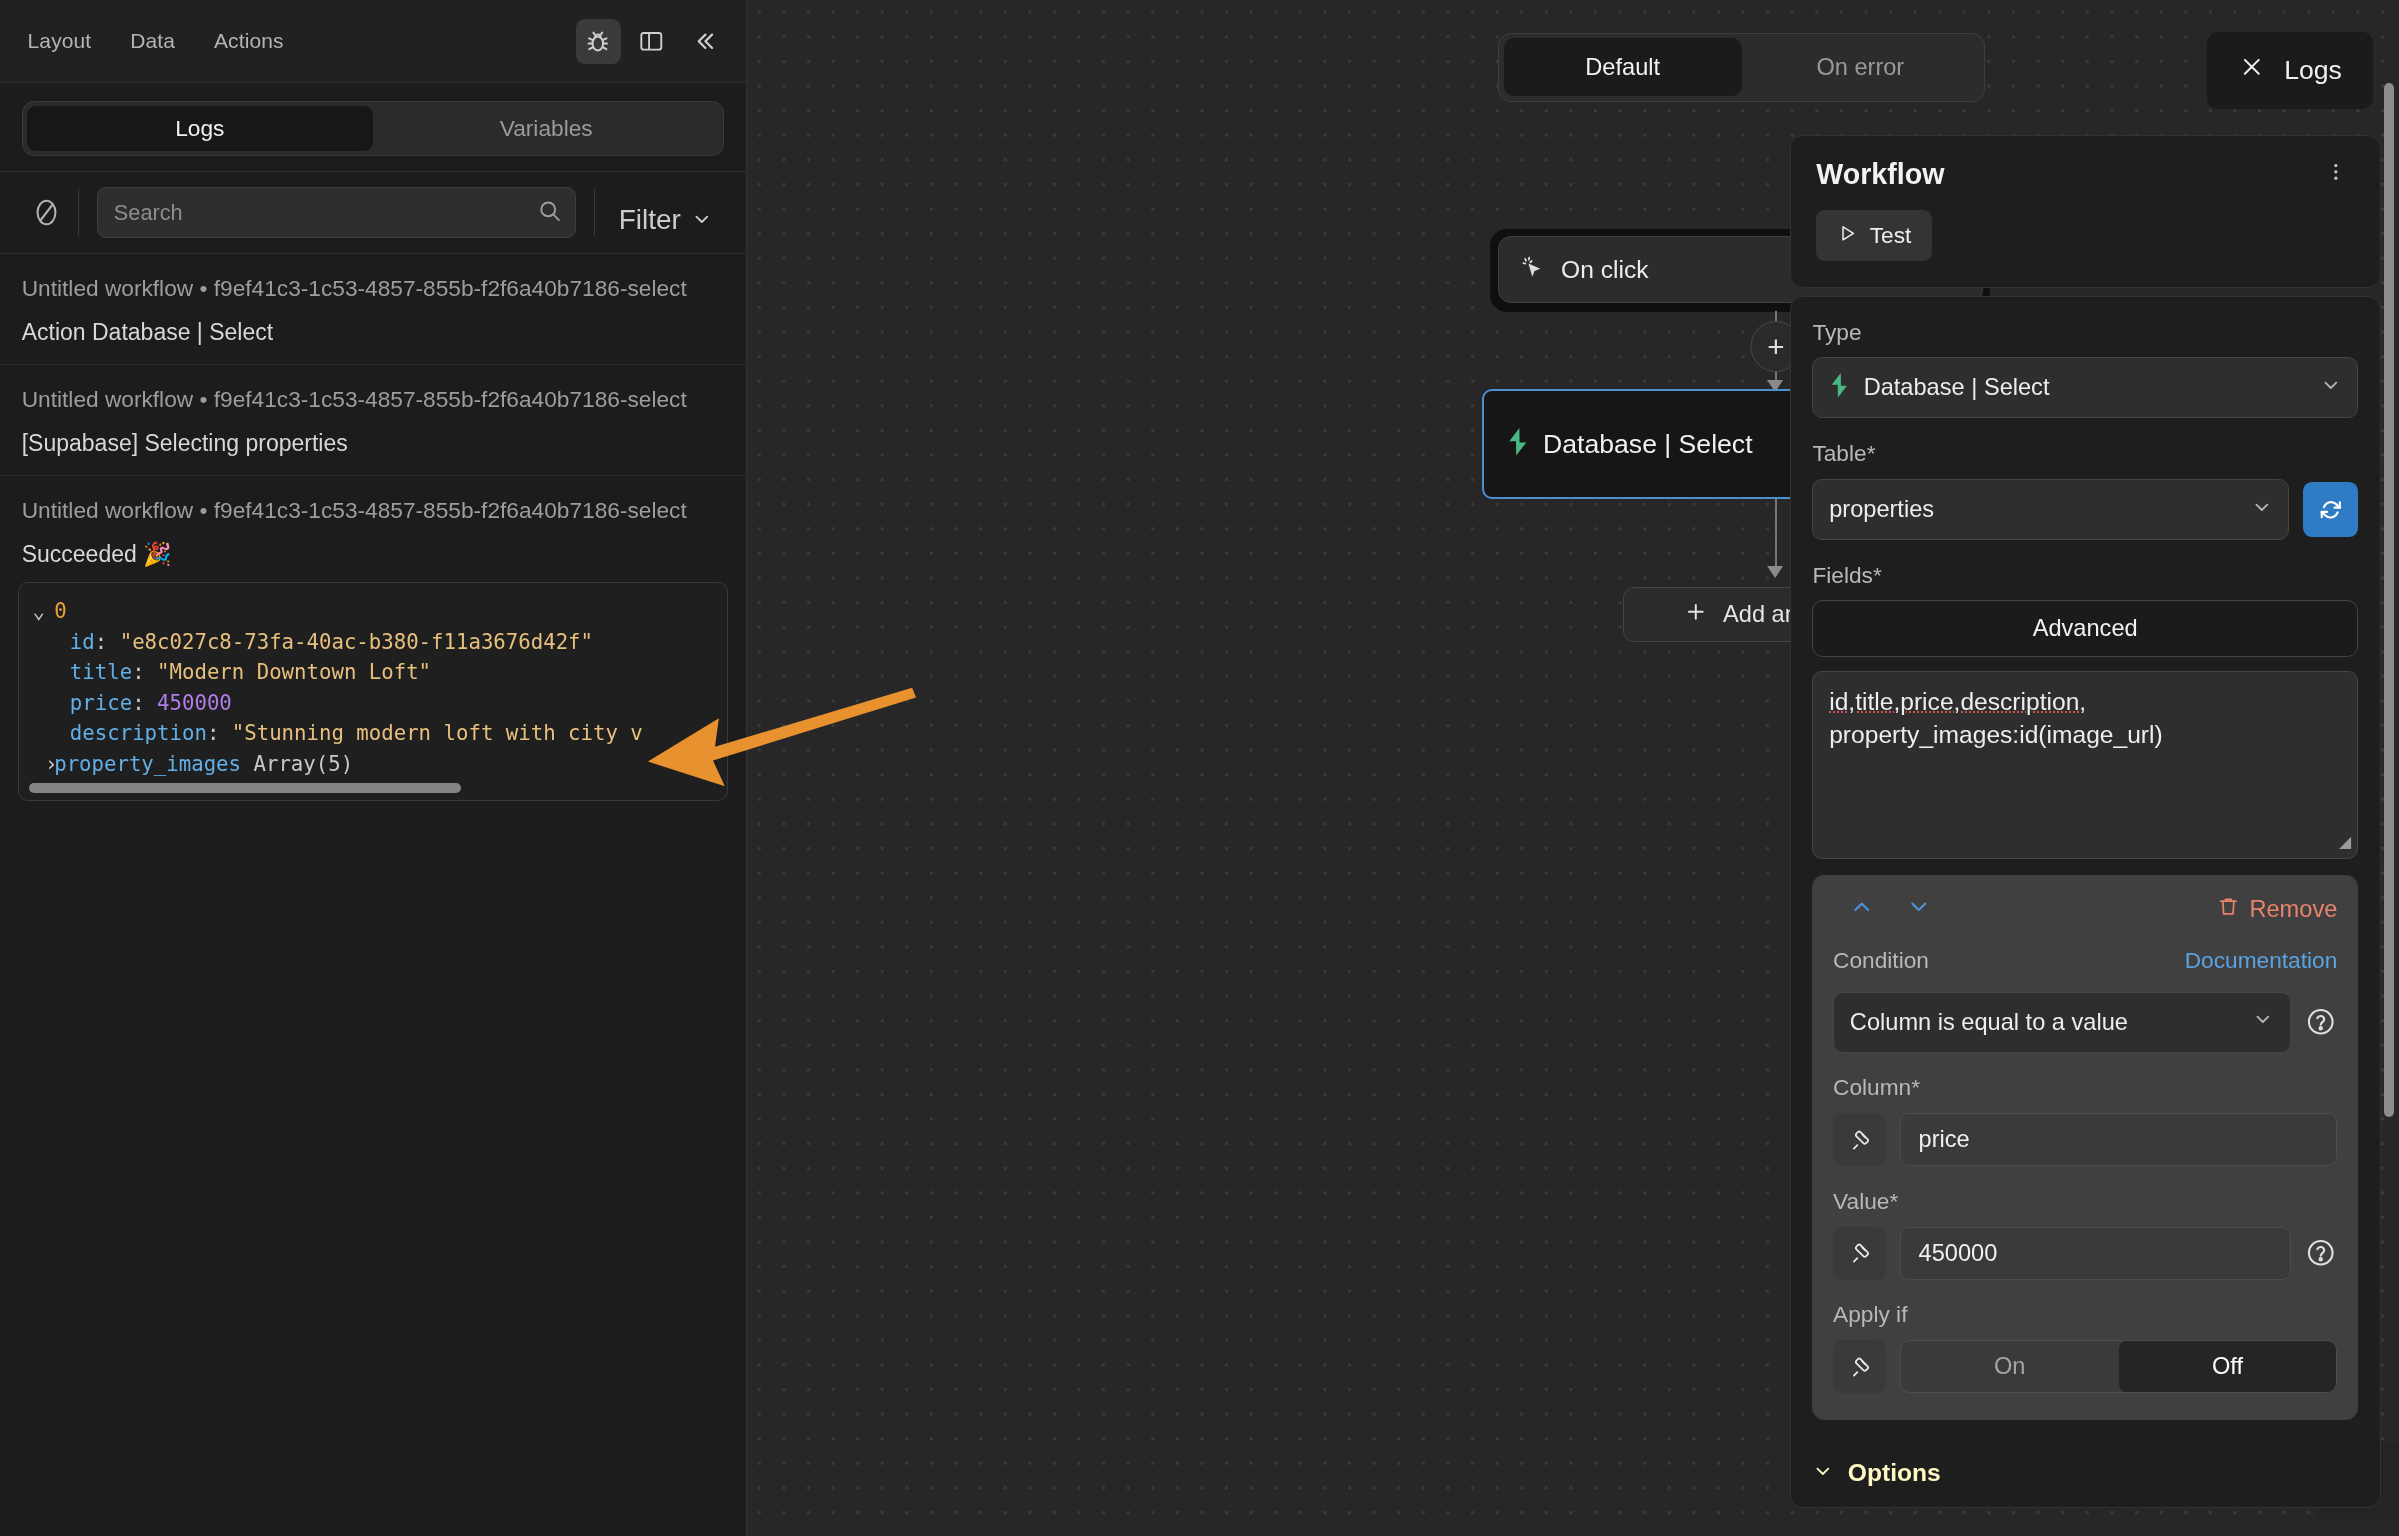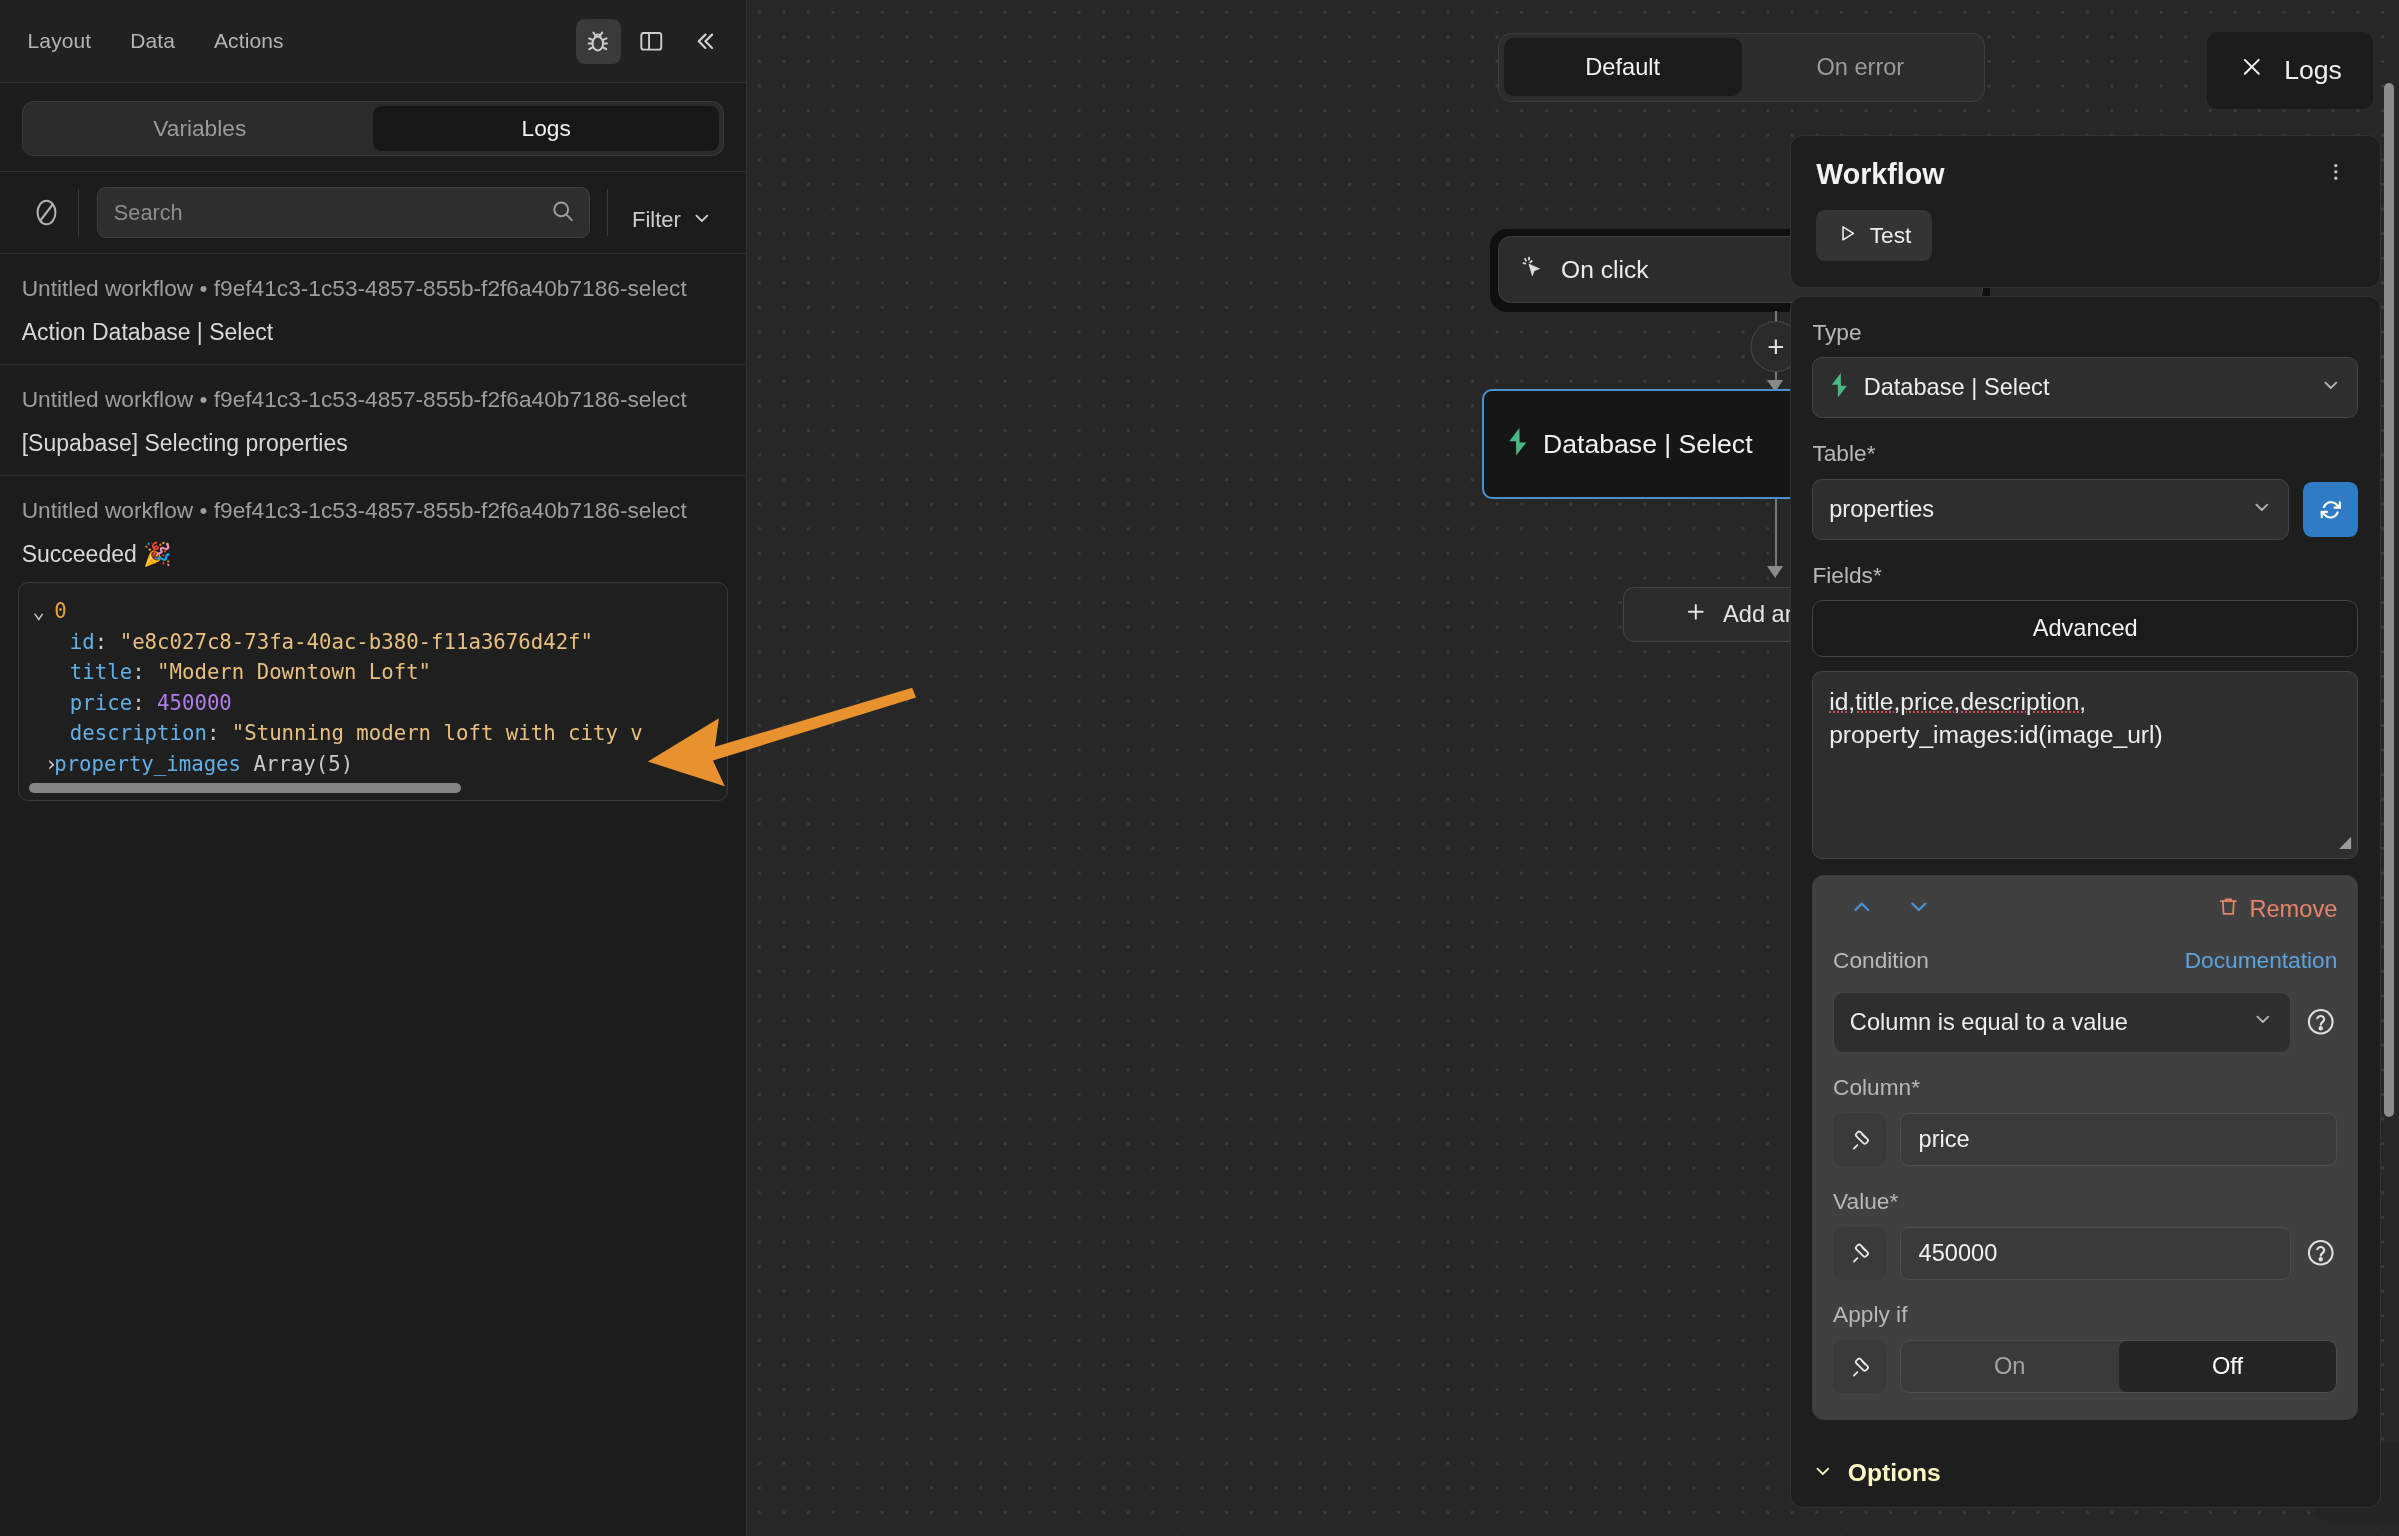--- a/index.html
+++ b/index.html
@@ -71,21 +71,21 @@
     color: #d6d6d6; font-size: 21.7px; padding: 0 47px 0 15.8px;
     font-family: "Liberation Sans", sans-serif; outline: none;
   }
   .search-input::placeholder { color: #8e8e8e; }
   .search-ic {
     position: absolute; right: 13.8px; top: 50%; transform: translateY(-50%);
     color: #9e9e9e; pointer-events: none;
   }
   .filter-btn {
     display: flex; align-items: center; gap: 9.9px;
-    color: #cdcdcd; font-size: 22px; padding: 0 15.8px 0 23.6px; cursor: pointer; margin-top: 15px;
+    color: #cdcdcd; font-size: 28px; padding: 0 15.8px 0 23.6px; cursor: pointer; margin-top: 15px;
   }
 
   .log-list { flex: 1; overflow: hidden; background:#1c1c1c; }
   .log-entry {
     padding: 19.7px 21.7px 17.7px 21.7px;
     border-bottom: 1px solid #2b2b2b;
   }
   .log-title {
     color: #9d9d9d; font-size: 22.7px; line-height: 1.3; word-break: break-word;
   }
@@ -355,22 +355,22 @@
           <svg width="26.6" height="26.6" viewBox="0 0 24 24" fill="none" stroke="currentColor" stroke-width="2" stroke-linecap="round" stroke-linejoin="round">
             <polyline points="13,6 7,12 13,18"></polyline>
               <polyline points="19,6 13,12 19,18"></polyline>
           </svg>
         </div>
       </div>
     </div>
 
     <div class="lp-tabs">
       <div class="seg">
+        <div class="seg-item sel">Logs</div>
         <div class="seg-item">Variables</div>
-        <div class="seg-item sel">Logs</div>
       </div>
     </div>
 
     <div class="lp-searchrow">
       <div class="circle-slash">
         <svg width="33" height="33" viewBox="0 0 24 24" fill="none" stroke="currentColor" stroke-width="1.5">
           <ellipse cx="12" cy="12" rx="6.5" ry="8.5"></ellipse>
             <line x1="7.4" y1="18" x2="16.6" y2="6"></line>
         </svg>
       </div>

